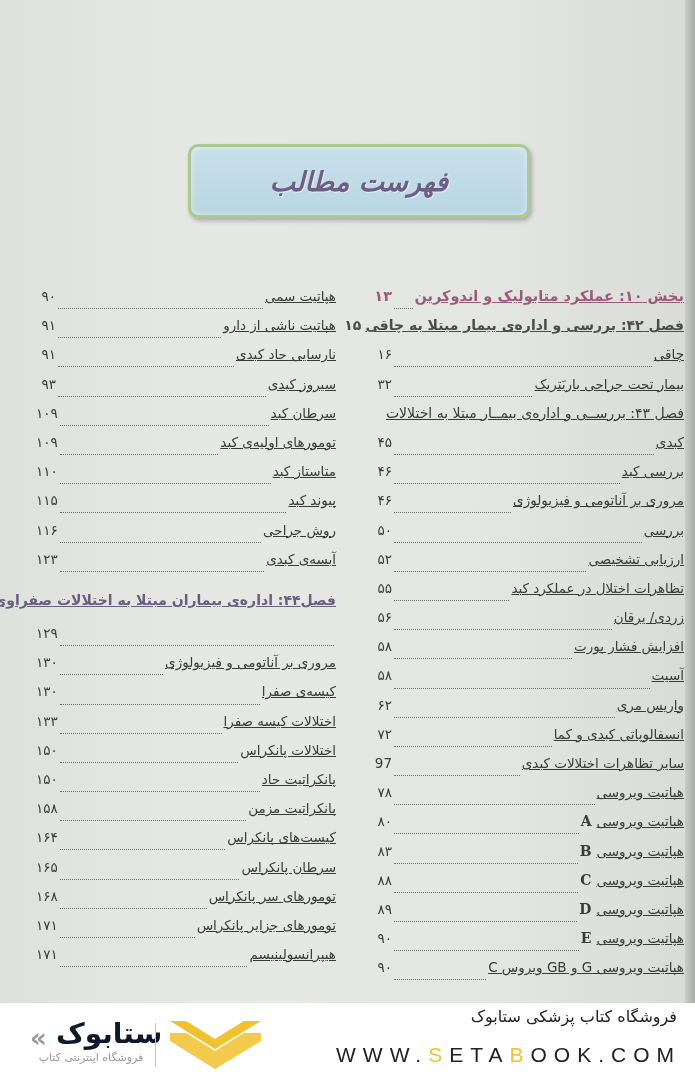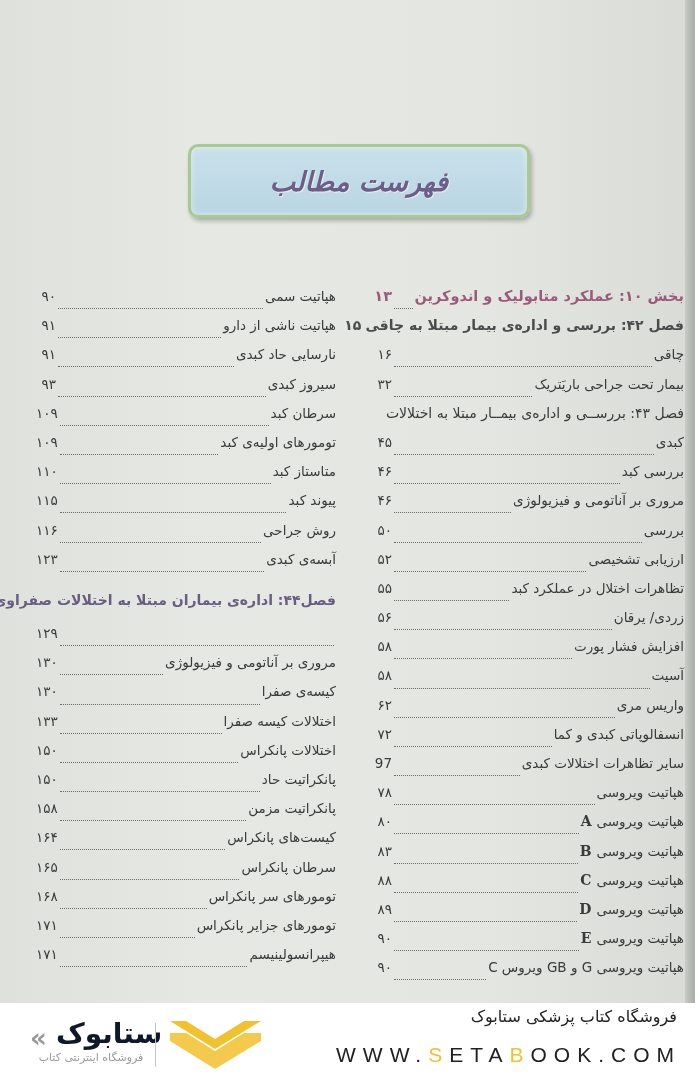--- a/index.html
+++ b/index.html
@@ -40,21 +40,21 @@
     }
     .col-right { left: 372px; width: 312px; }
     .col-left { left: 36px; width: 300px; }
     .row {
       display: flex; align-items: baseline;
       height: 29.2px;
       font-size: 13.5px;
       white-space: nowrap;
       direction: rtl;
     }
-    .row .label { flex: 0 0 auto; }
+    .row .label { flex: 0 0 auto; text-decoration: underline; }
     .row .dots {
       flex: 1 1 auto; overflow: hidden;
       border-bottom: 1.5px dotted #6a6a6a;
       margin: 0 2px; height: 1px; align-self: center; position: relative; top: 6px;
     }
     .row .page-no { flex: 0 0 auto; direction: rtl; min-width: 20px; text-align: right; }
     .row.section { color: #9b5a7a; font-weight: bold; font-size: 14.5px; }
     .row.chapter { color: #4b4b4b; font-weight: bold; font-size: 14px; }
     .row.chapter-plain { font-size: 14px; text-align: center; }
     .row.chapter-head { color: #6a5e80; font-weight: bold; font-size: 14px; margin-top: 12px; margin-bottom: 4px; }

